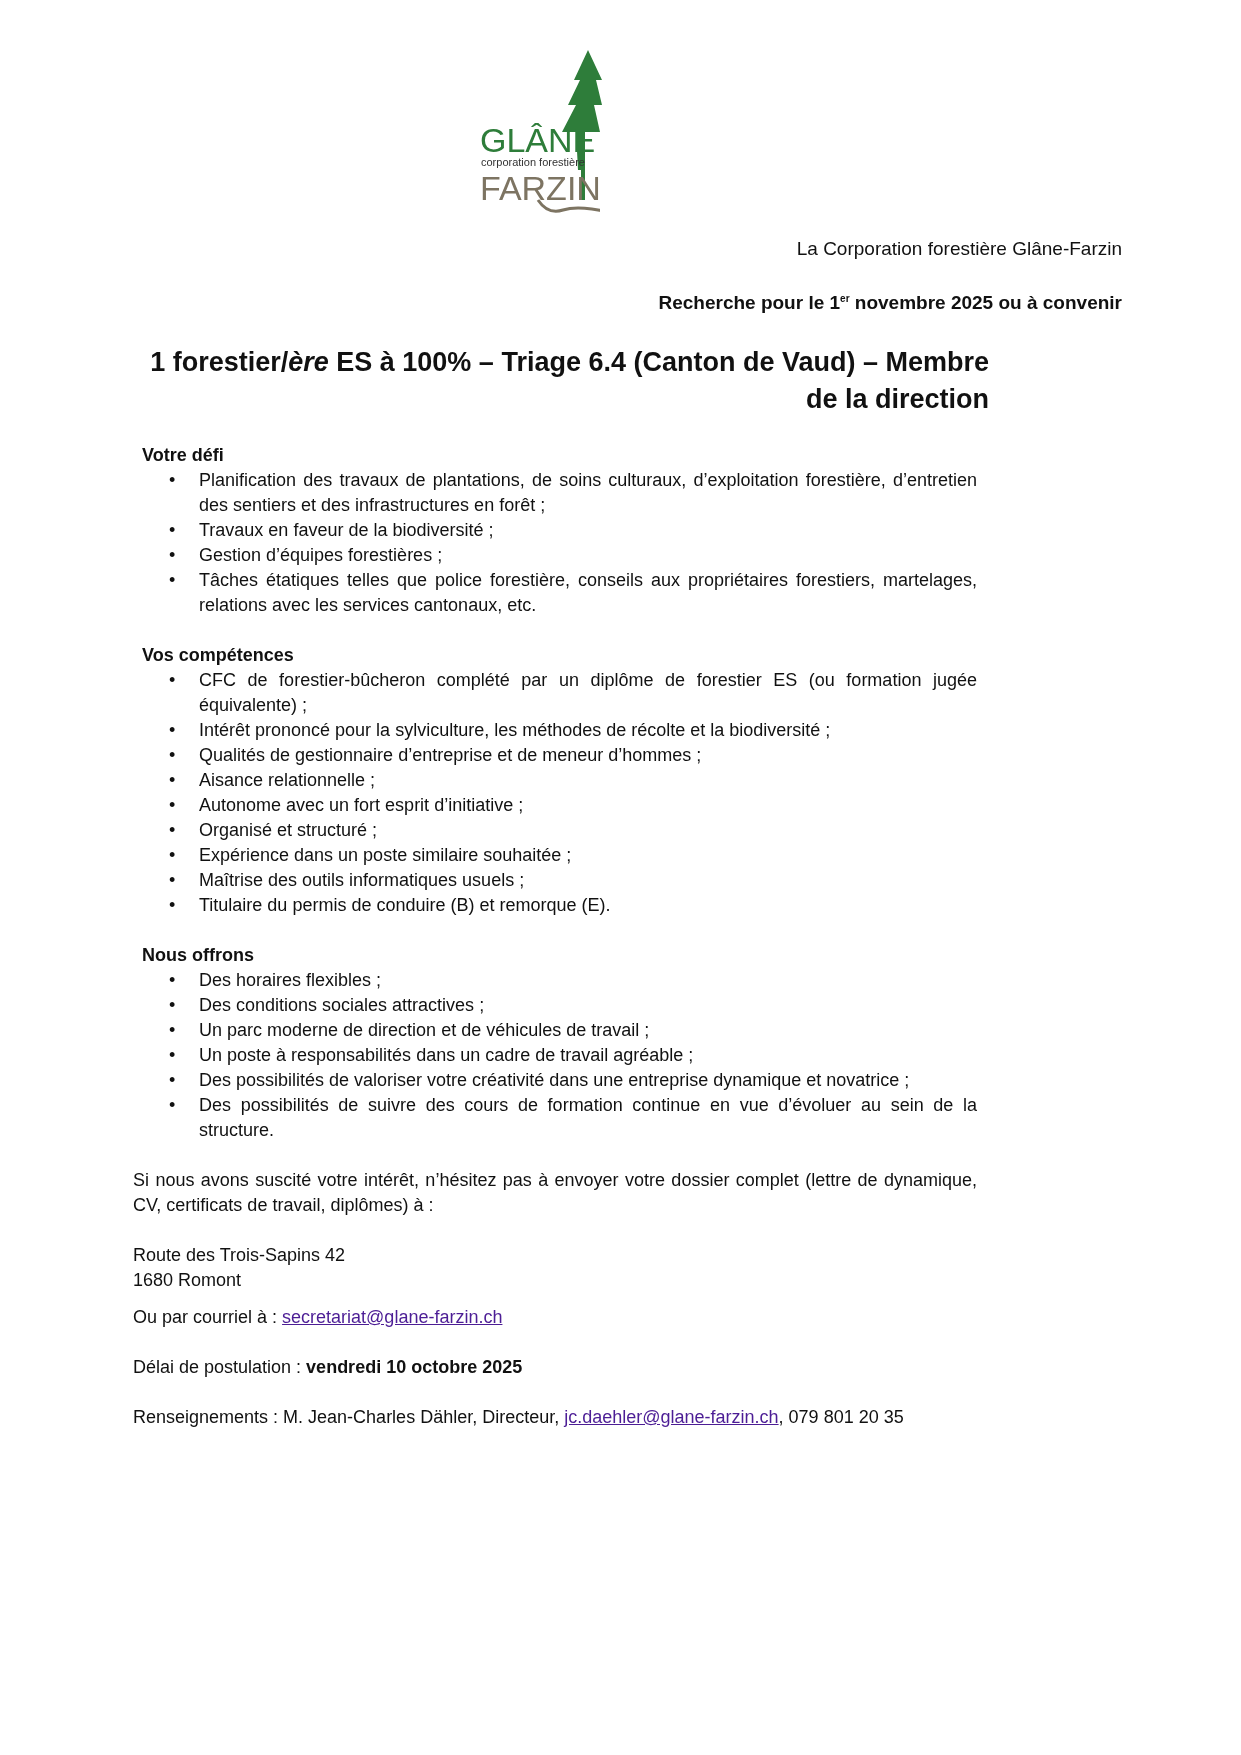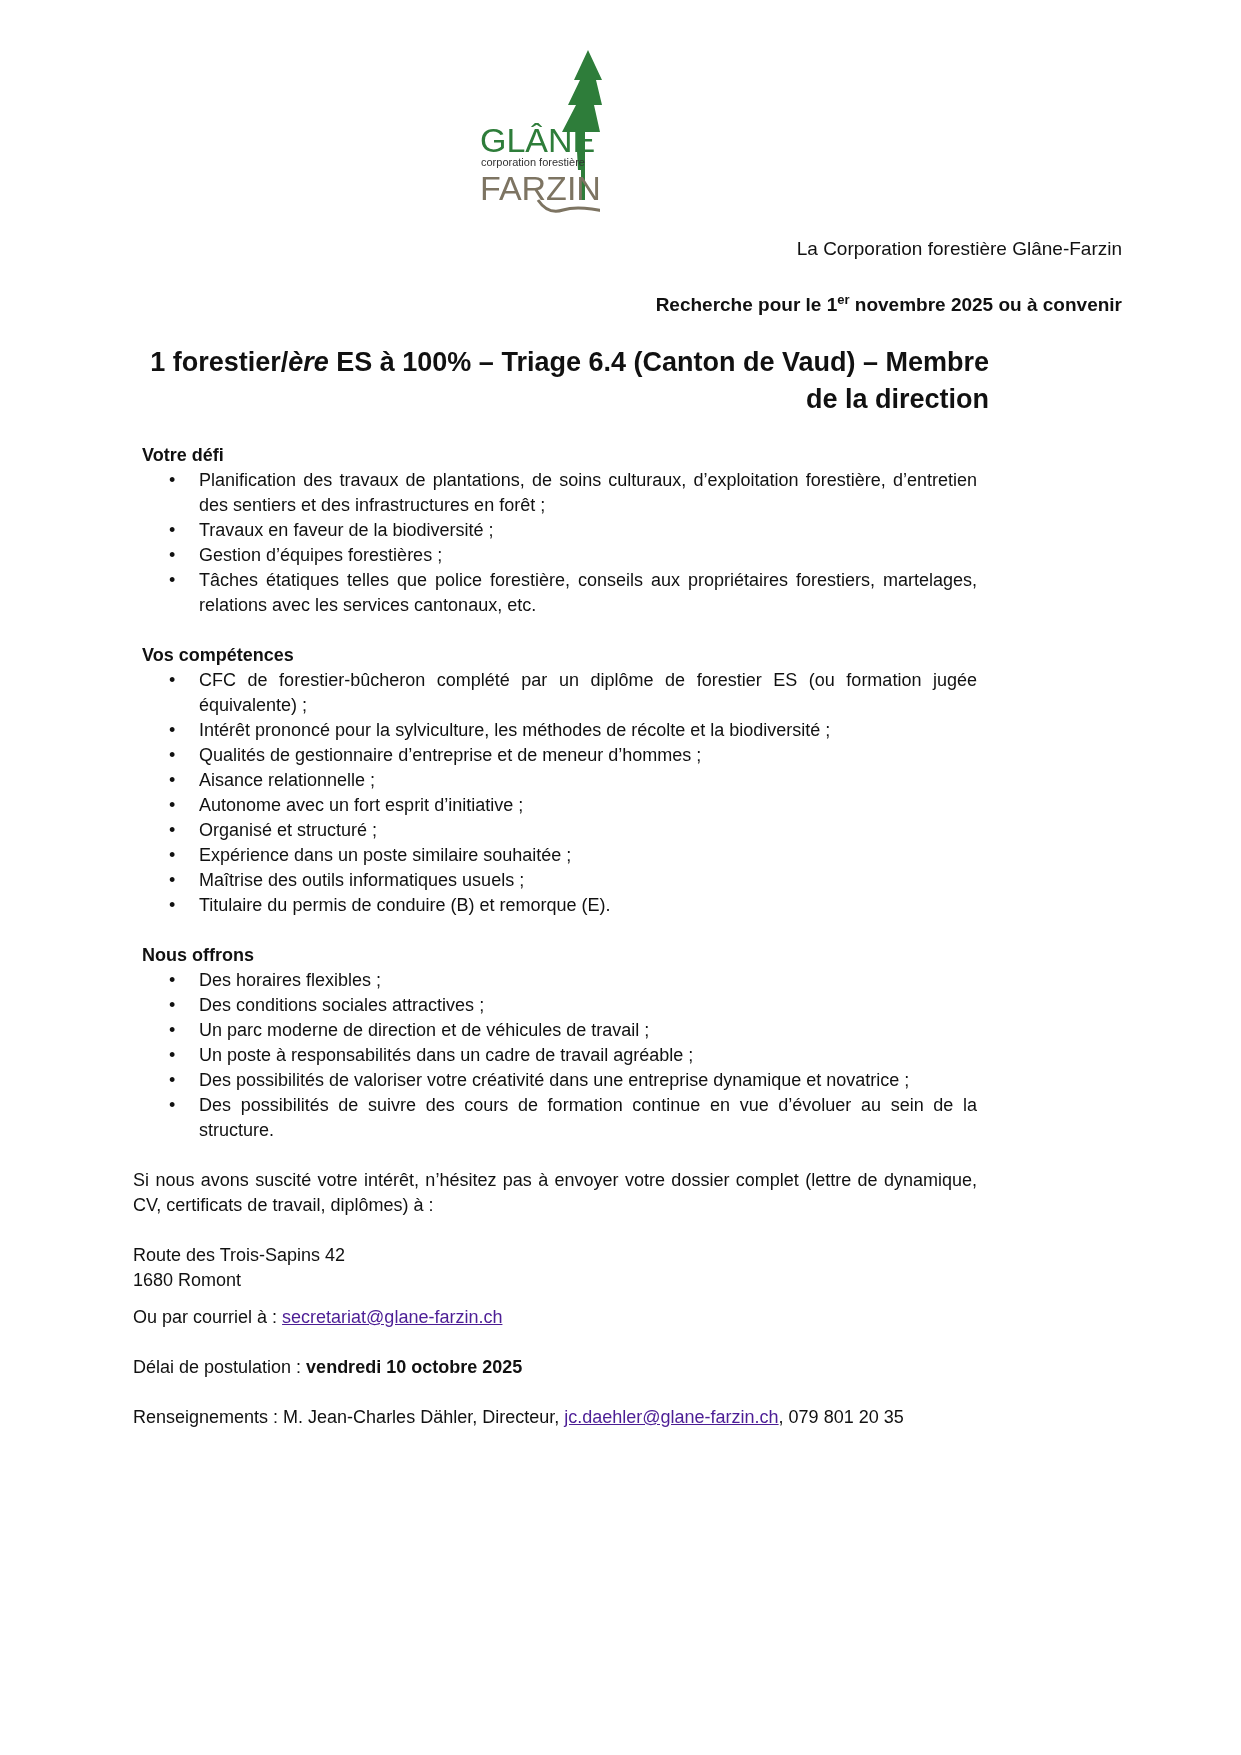--- a/index.html
+++ b/index.html
@@ -3,21 +3,21 @@
 <meta charset="utf-8">
 <style>
   html, body { margin:0; padding:0; background:#ffffff; }
   body { width:1241px; height:1755px; position:relative; overflow:hidden;
          font-family:"Liberation Sans", sans-serif; color:#111; }
   .page { position:absolute; left:0; top:0; width:1112px; height:1755px; }
   .logo { position:absolute; left:478px; top:50px; width:140px; height:170px; }
   .center { position:absolute; left:0; width:1110px; text-align:right;margin-left:12px; }
   .tagline { top:238px; font-size:19px; }
   .recherche { top:292px; font-size:19px; font-weight:bold; }
-  .recherche sup { font-size:13px; }
+  .recherche sup { font-size:10px; }
   .title { top:344px; font-size:27px; font-weight:bold; line-height:37px; left:133px; width:844px; }
   .content { position:absolute; left:133px; top:443px; width:844px; font-size:18px; line-height:25px; }
   .h { font-weight:bold;margin-left:9px; }
   ul { list-style:none; margin:0; padding:0; }
   li { position:relative; padding-left:66px; text-align:justify; }
   li .bullet { position:absolute; left:36px; top:0; }
   .gap { height:25px; }
   .gap-s { height:12px; }
   a { color:#4c1d95; text-decoration:underline; }
   p { margin:0; }

